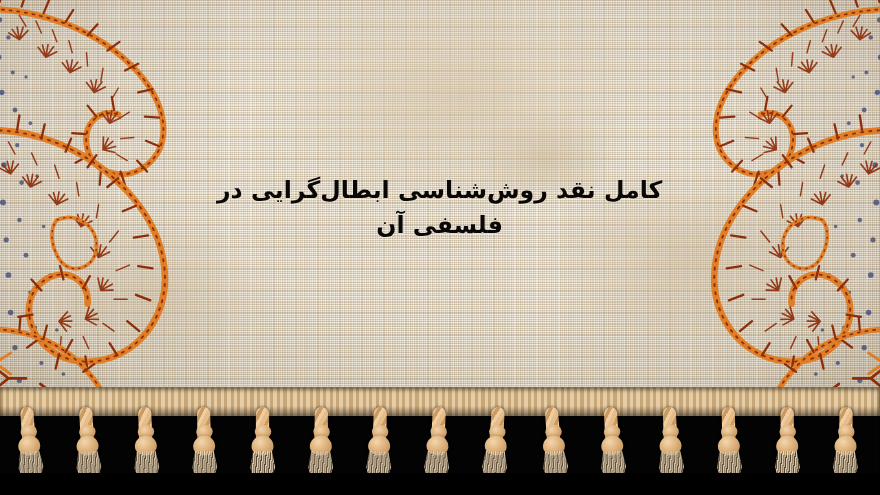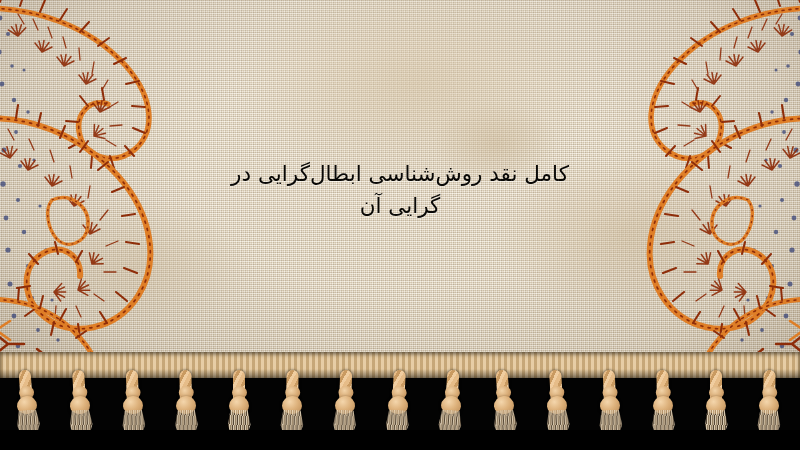--- a/index.html
+++ b/index.html
@@ -65,21 +65,21 @@
   .title-block{
     position:absolute;
     left:0;right:0;
     top:158px;
     text-align:center;
     direction:rtl;
     pointer-events:none;
   }
   .title-line{
     color:#090806;
-    font-weight:normal;
+    font-weight:bold;
     font-size:21.5px;
     line-height:32px;
     letter-spacing:0px;
     text-shadow:0 1px 0 rgba(255,252,245,.35);
     white-space:nowrap;
   }
 
   
   .fringe-zone{
     position:absolute;left:0;top:352px;width:800px;height:98px;
@@ -370,21 +370,21 @@
         <path d="M52 356 l-9 7 M52 356 l-9 -7 M52 356 l14 0"></path>
       </g>
       <g stroke="#E07B20" stroke-width="2.6" fill="none" stroke-linecap="round">
         <path d="M2 330 l14 10 M2 330 l14 -9"></path>
       </g>
     </svg>
   </div>
 
   <div class="title-block">
     <div class="title-line">کامل نقد روش‌شناسی ابطال‌گرایی در</div>
-    <div class="title-line">گرایی آن</div>
+    <div class="title-line">فلسفی آن</div>
   </div>
 
   <div class="fringe-zone">
     <div class="selvedge"></div>
     <div id="tassels">
         <div class="tassel" style="left: 14px; transform: rotate(-4deg);">
           <div class="cord"></div>
           <div class="knot2"></div>
           <div class="knot"></div>
           <div class="skirt"></div>

